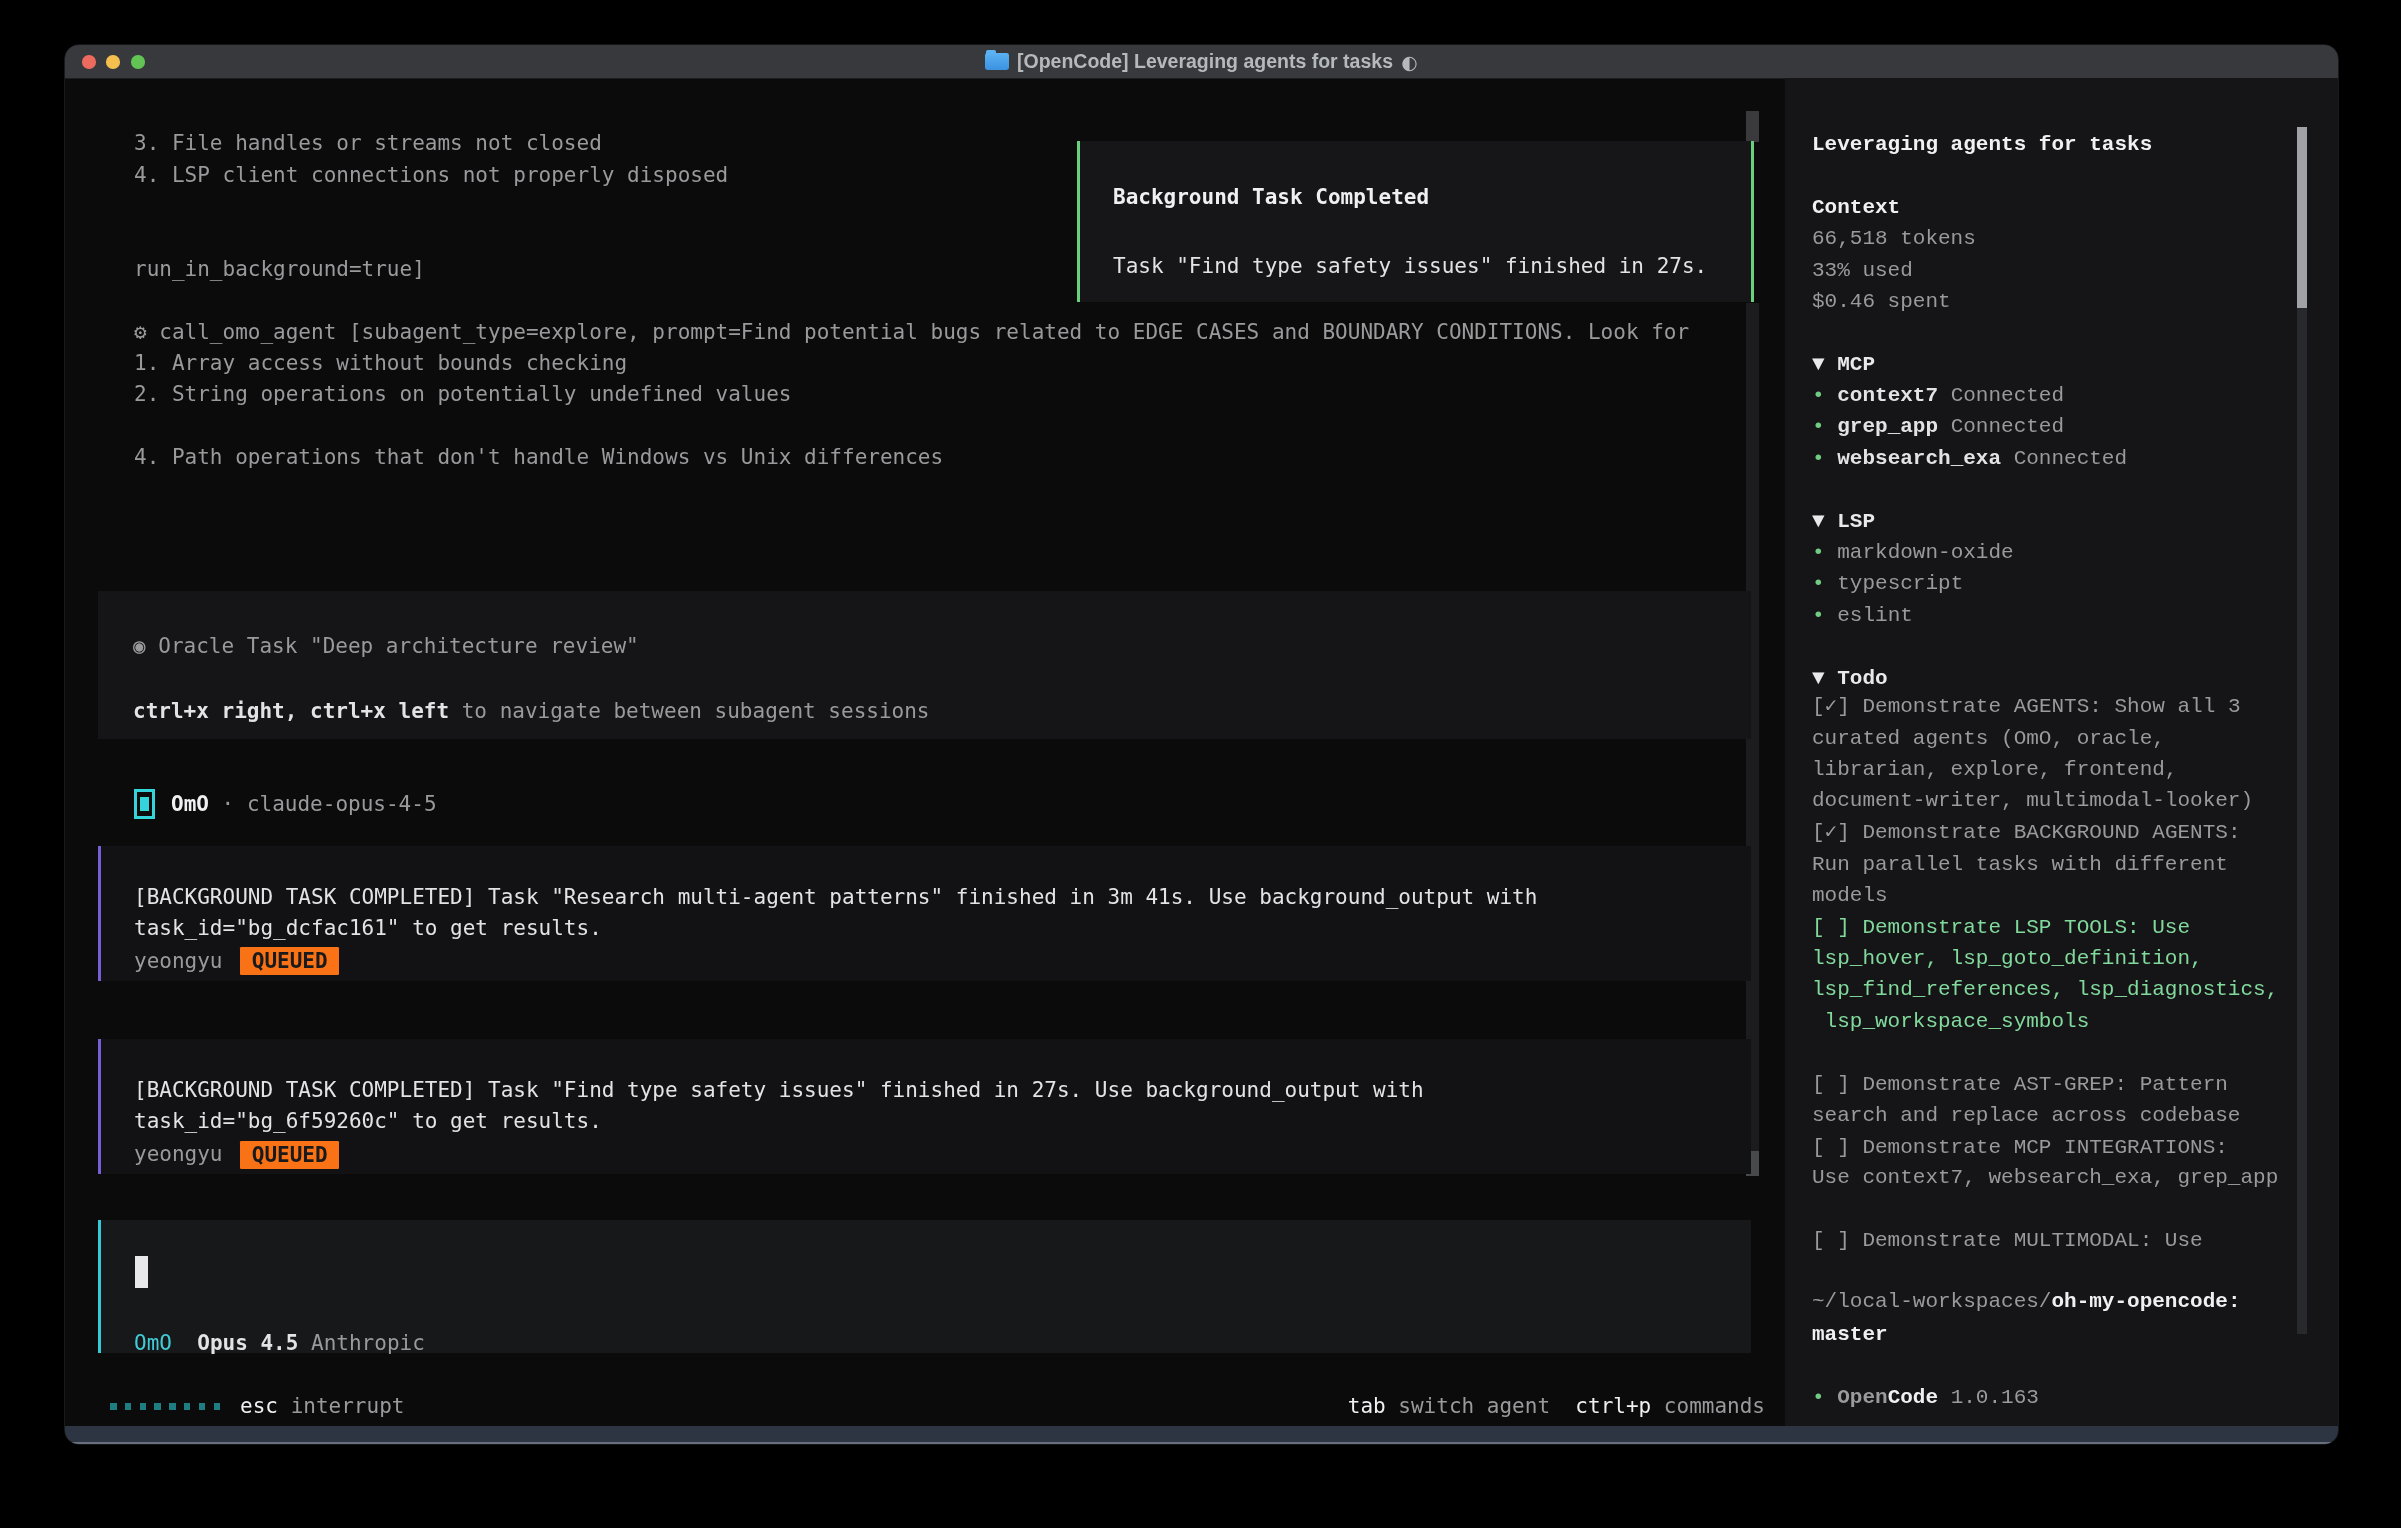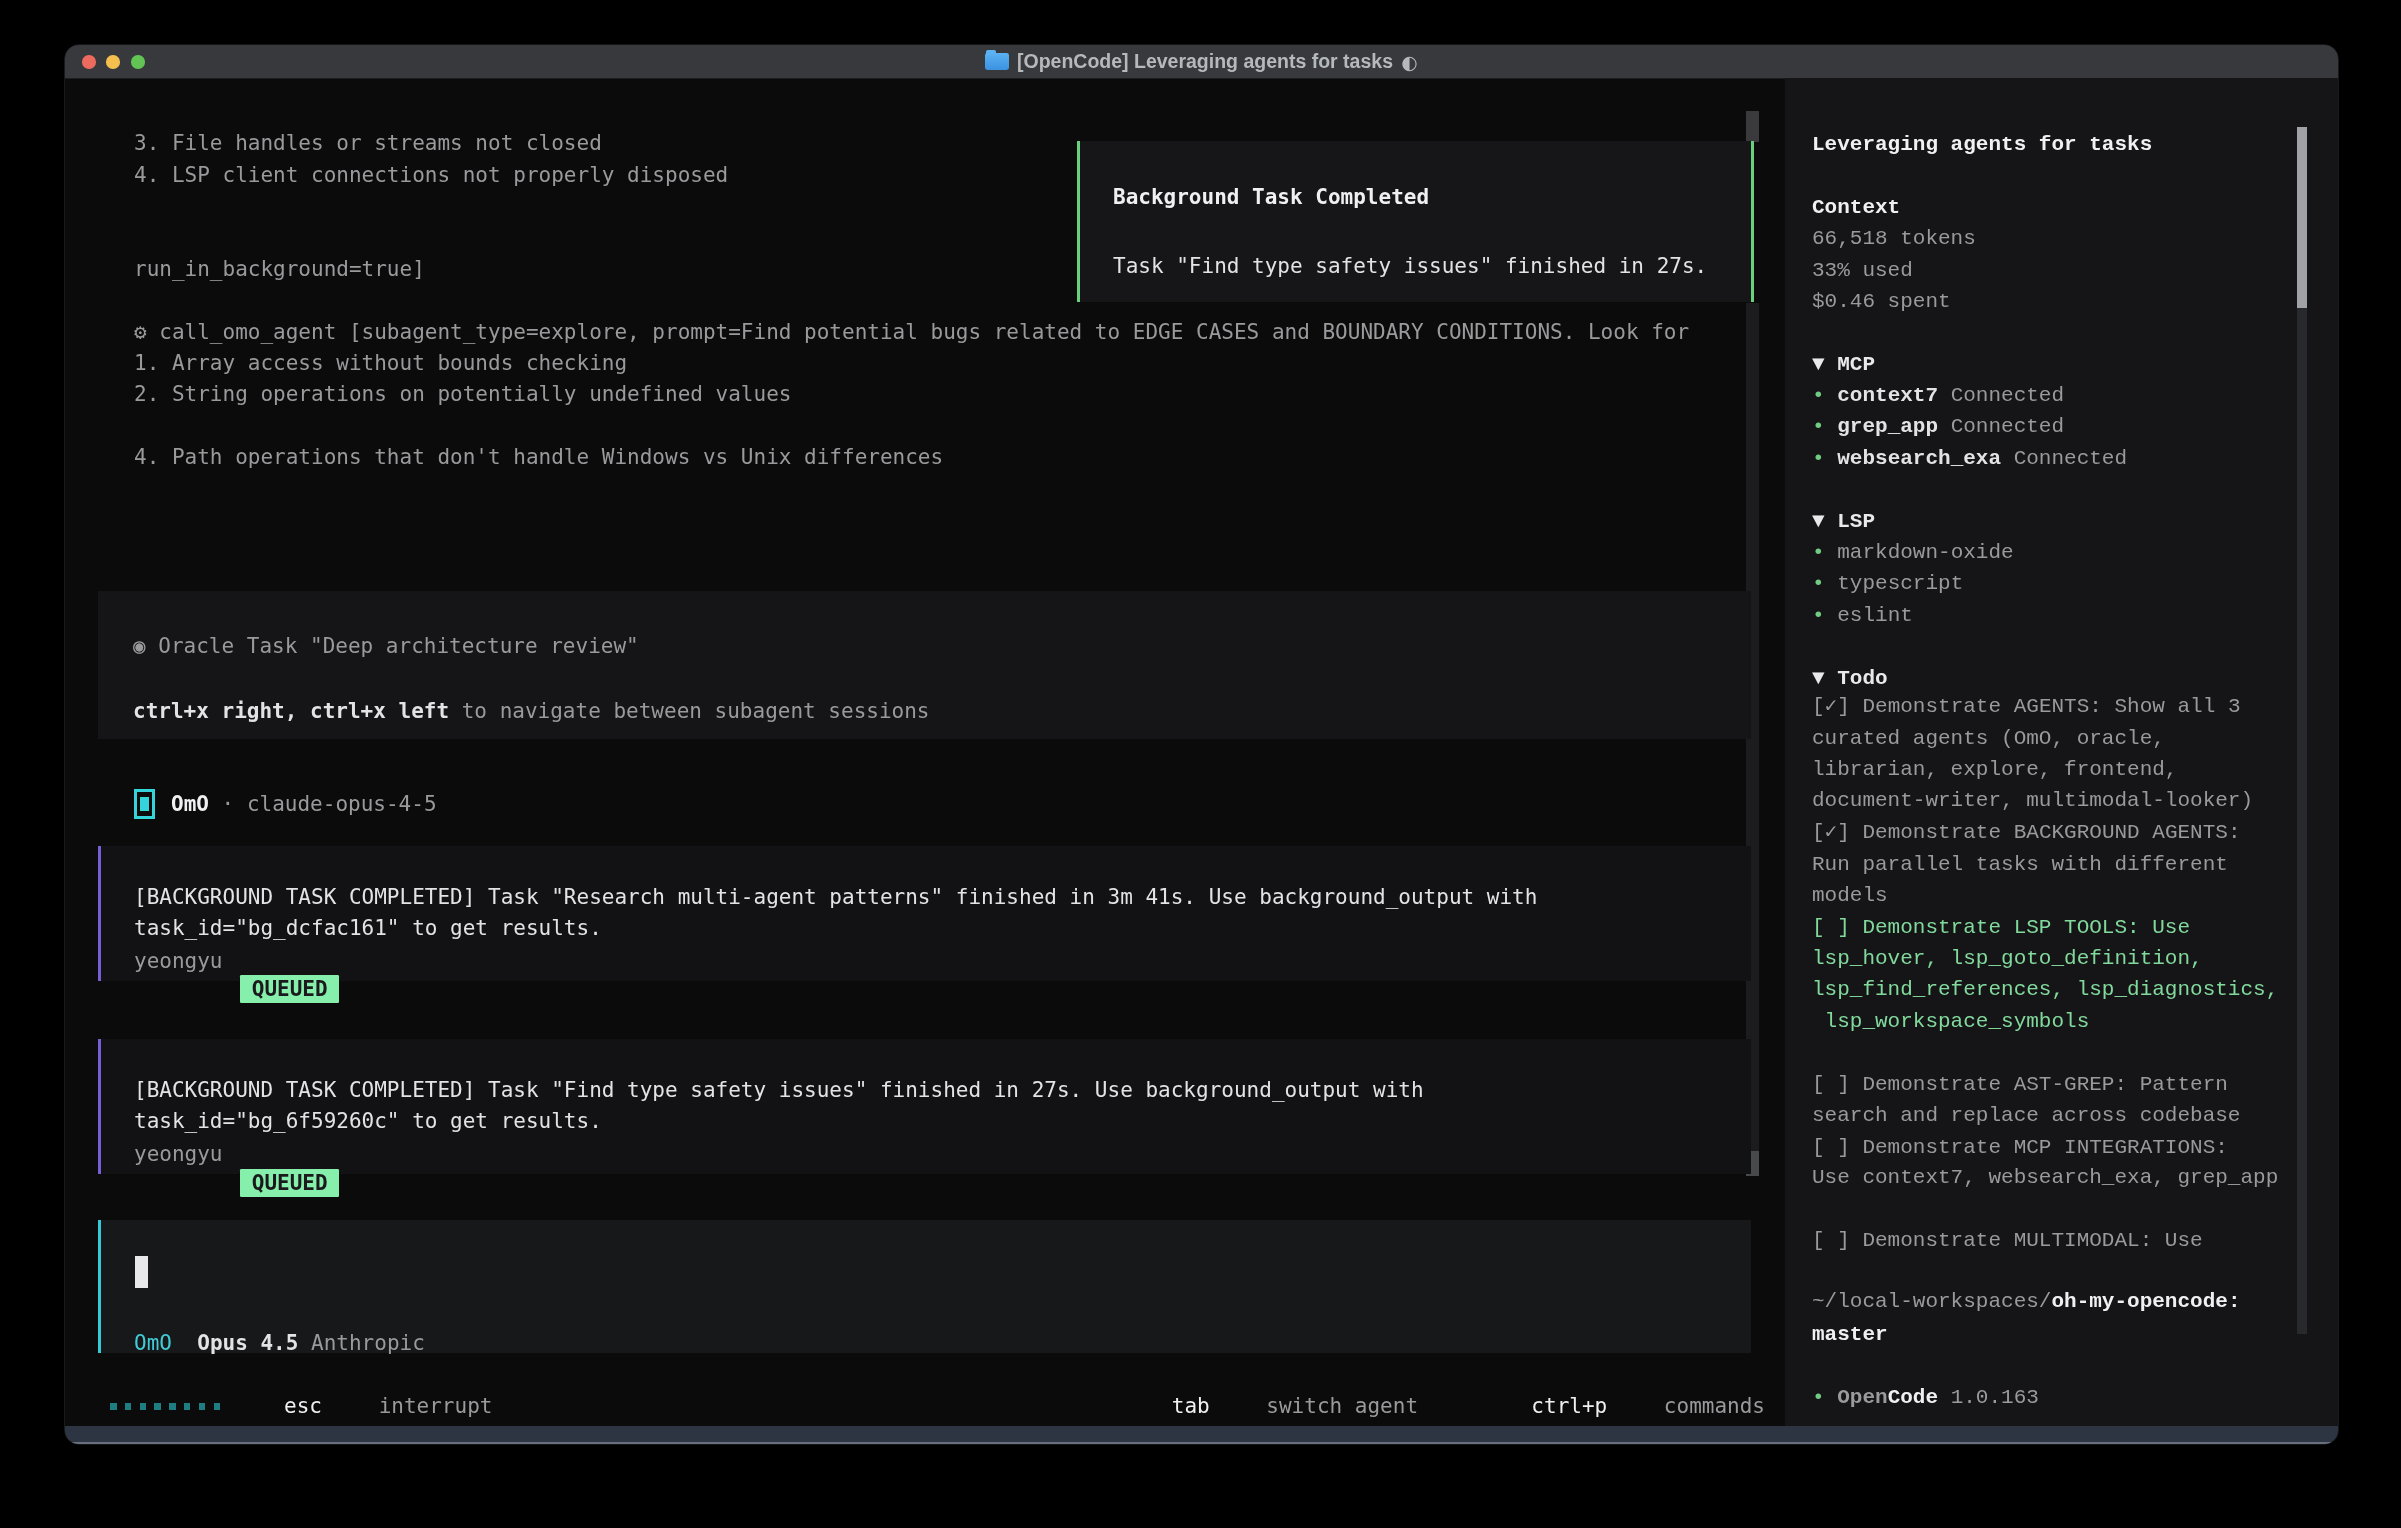--- a/index.html
+++ b/index.html
@@ -33,41 +33,41 @@
   .cyan{color:#41ccd6;}
   .dim{color:#9a9a9c;}
   
   .box{position:absolute;box-sizing:border-box;}
   .notif{left:1012px;top:96px;width:677px;height:161px;background:#161618;
          border-left:3.5px solid #69d07e;border-right:3.5px solid #69d07e;z-index:6;}
   .oracle{left:33px;top:546px;width:1653px;height:148px;background:#151517;}
   .task1{left:33px;top:801px;width:1653px;height:135px;background:#121214;border-left:3.5px solid #7a5ed6;}
   .task2{left:33px;top:994px;width:1653px;height:135px;background:#121214;border-left:3.5px solid #7a5ed6;}
   .inputbox{left:33px;top:1175px;width:1653px;height:133px;background:#17181a;border-left:3.5px solid #36c9d6;}
-  .badge{position:absolute;background:#86efac;color:#1a1a1c;font:700 21px/28px "DejaVu Sans Mono",monospace;
-         padding:0 11.8px;border-radius:1.2px;margin-top:28px;}
+  .badge{position:absolute;background:#f97316;color:#1a1a1c;font:700 21px/28px "DejaVu Sans Mono",monospace;
+         padding:0 11.8px;border-radius:1.2px;}
   .cursor{position:absolute;left:70px;top:1211px;width:13px;height:32px;background:#e8e8ea;}
   
   .omo-chip{position:absolute;left:69px;top:744px;width:21px;height:29.5px;box-sizing:border-box;
             border:3px solid #35d4da;display:flex;align-items:center;justify-content:center;}
   .omo-chip i{display:block;width:9.5px;height:14px;background:#35d4da;}
   
   .sb{position:absolute;}
   .main-sb-track{left:1681px;top:258px;width:13px;height:849px;background:#1c1c1e;}
   .main-sb-top{left:1681px;top:66px;width:13px;height:31px;background:#3a3a3d;}
   .main-sb-bottom{left:1681px;top:1106px;width:13px;height:25px;background:#48494c;}
   
   .sidebar{position:absolute;left:1720px;top:33px;width:553px;height:1348px;background:#151517;}
   .sidebar .ln{left:27px;font-family:Liberation Mono, monospace;}
   .side-sb-track{position:absolute;left:512px;top:230px;width:9.5px;height:1026px;background:#27292c;}
   .side-sb-thumb{position:absolute;left:512px;top:49px;width:9.5px;height:181px;background:#9fa2a6;}
   .bullet{color:#70cc82;}
   .tri{color:#e9e9eb;}
   
-  .statusrow{position:absolute;left:45px;right:573px;top:1346px;height:31px;display:flex;align-items:center;gap:44px;}
+  .statusrow{position:absolute;left:45px;right:573px;top:1346px;height:31px;display:flex;align-items:center;}
   .spinner{display:flex;gap:8.3px;margin-right:20px;}
   .spinner i{display:block;width:6.5px;height:6.5px;background:#1e7d80;}
   .statusrow .txt{font:400 21px/31px "DejaVu Sans Mono",monospace;white-space:pre;}
   .spacer{flex:1;}
   .bottombar{position:absolute;left:0;bottom:0;width:100%;height:18.3px;background:#2e3542;
              border-bottom:2.4px solid #68707f;box-sizing:border-box;}
 </style>
 </head>
 <body>
 

